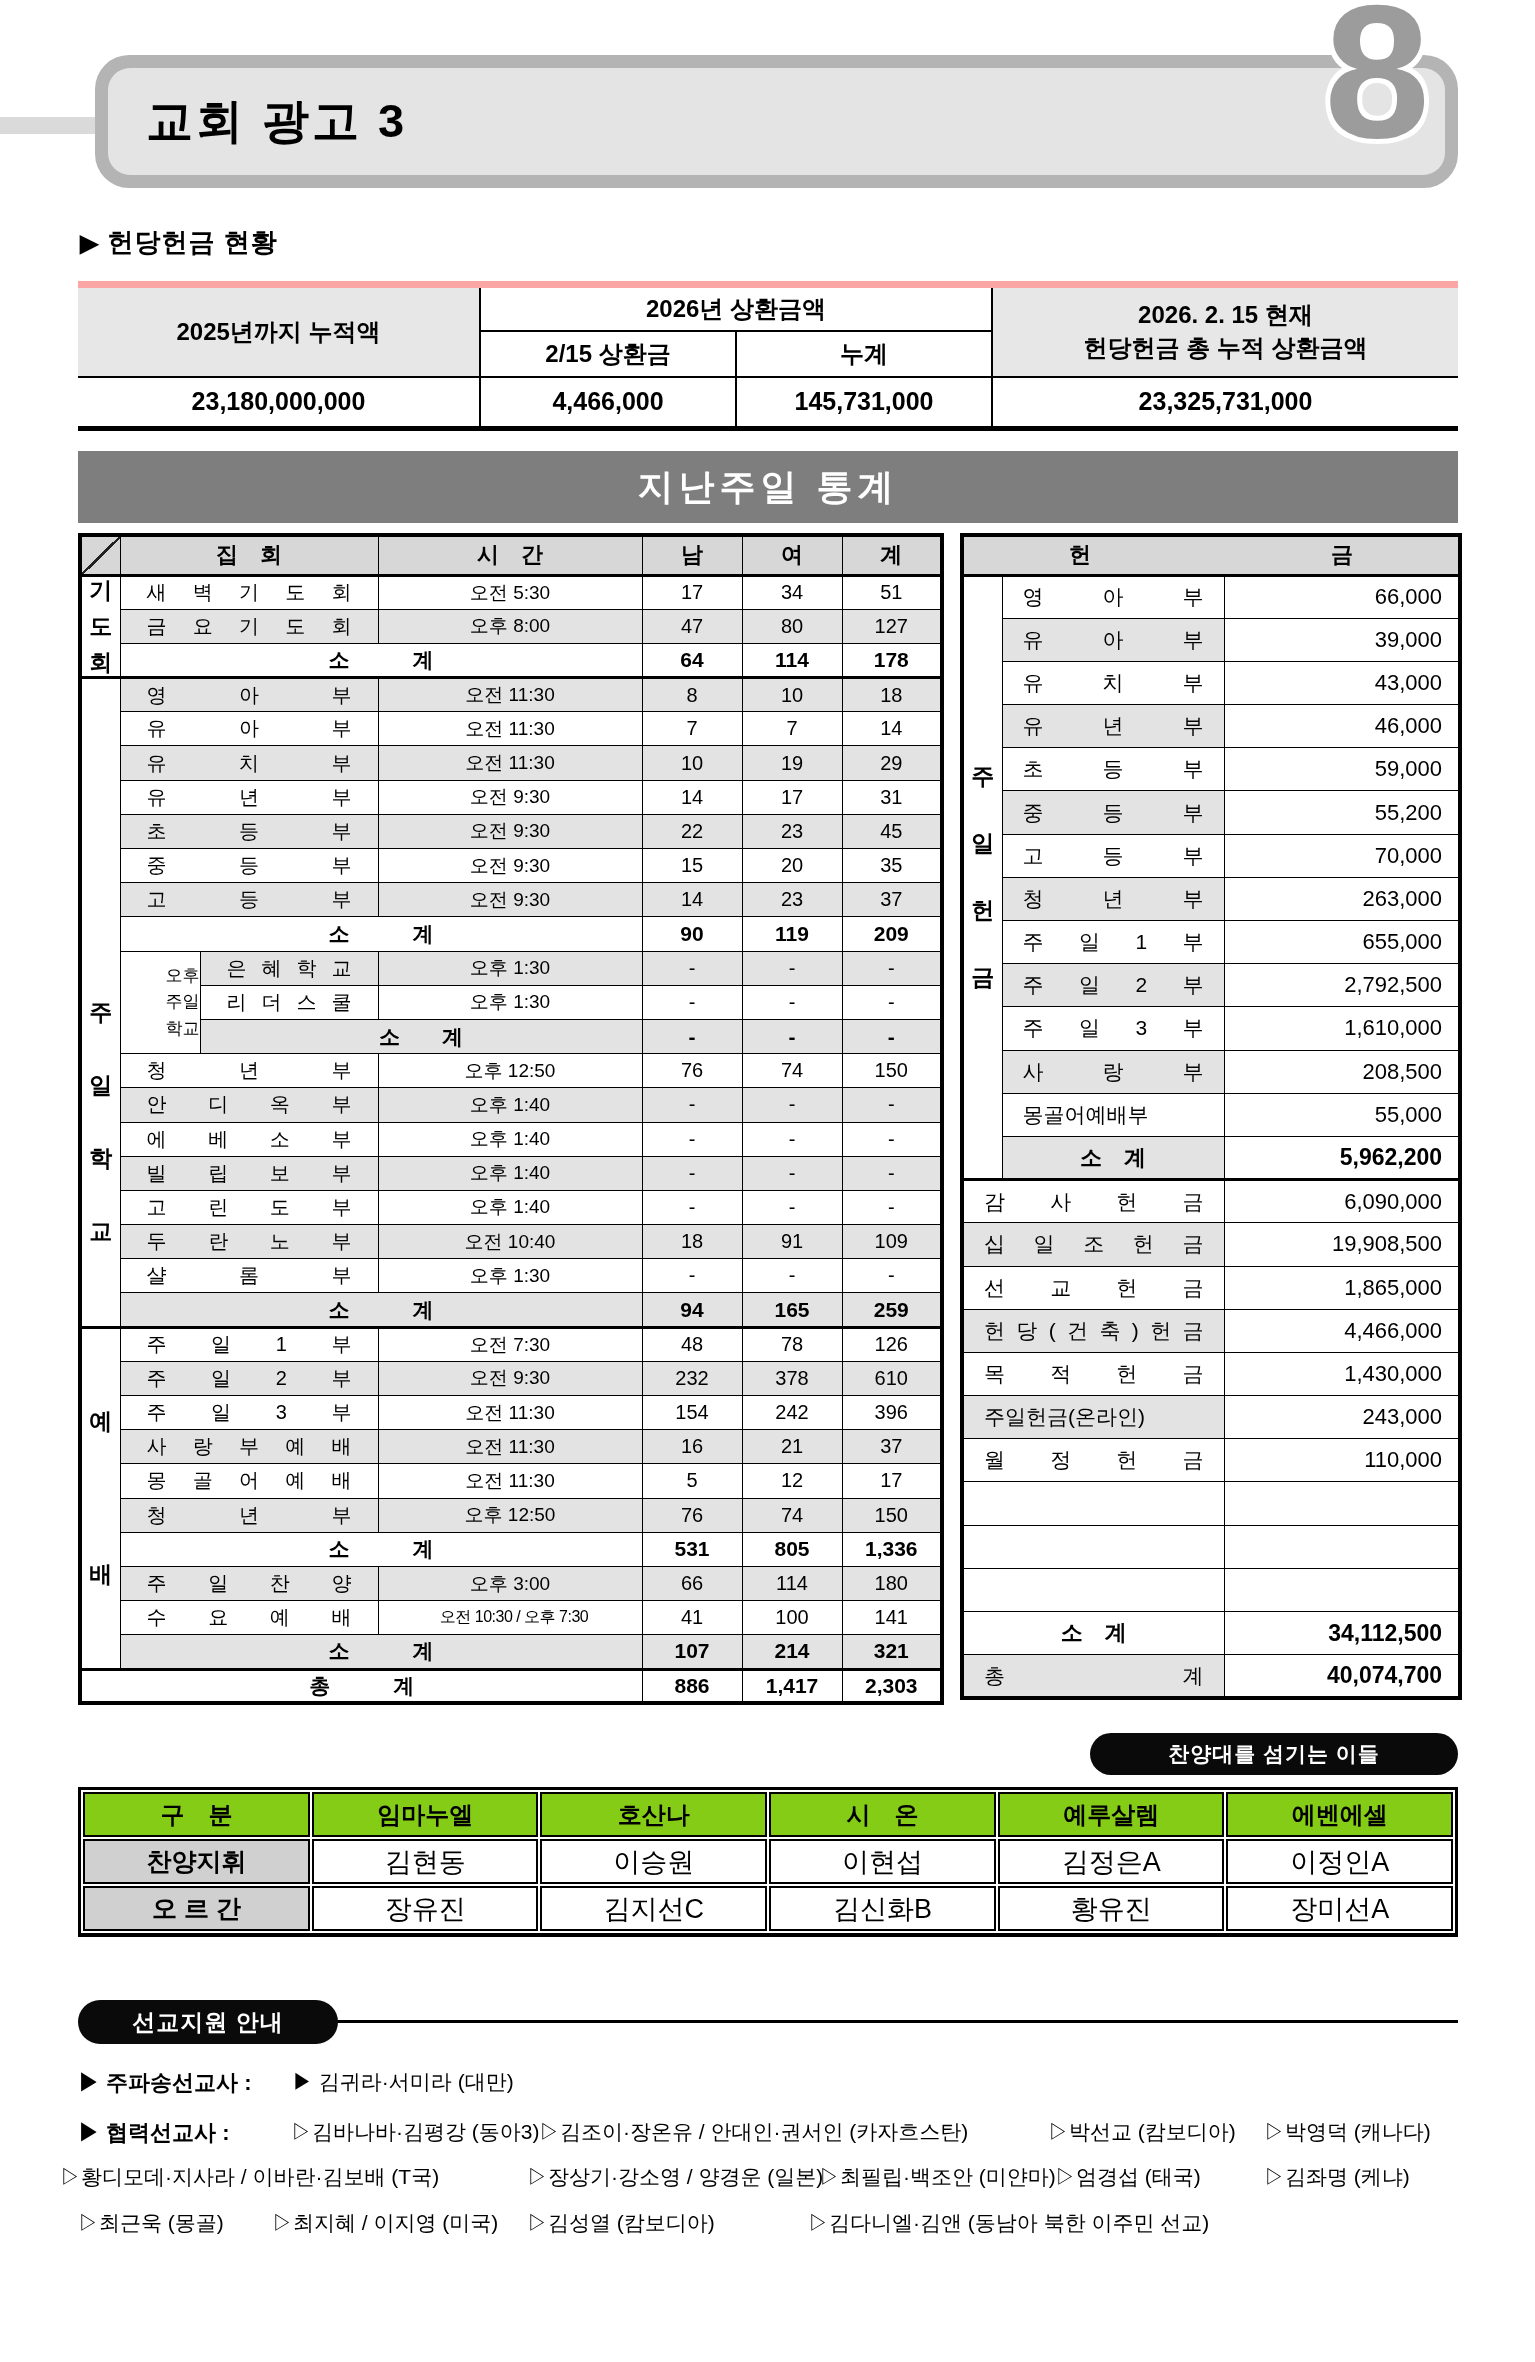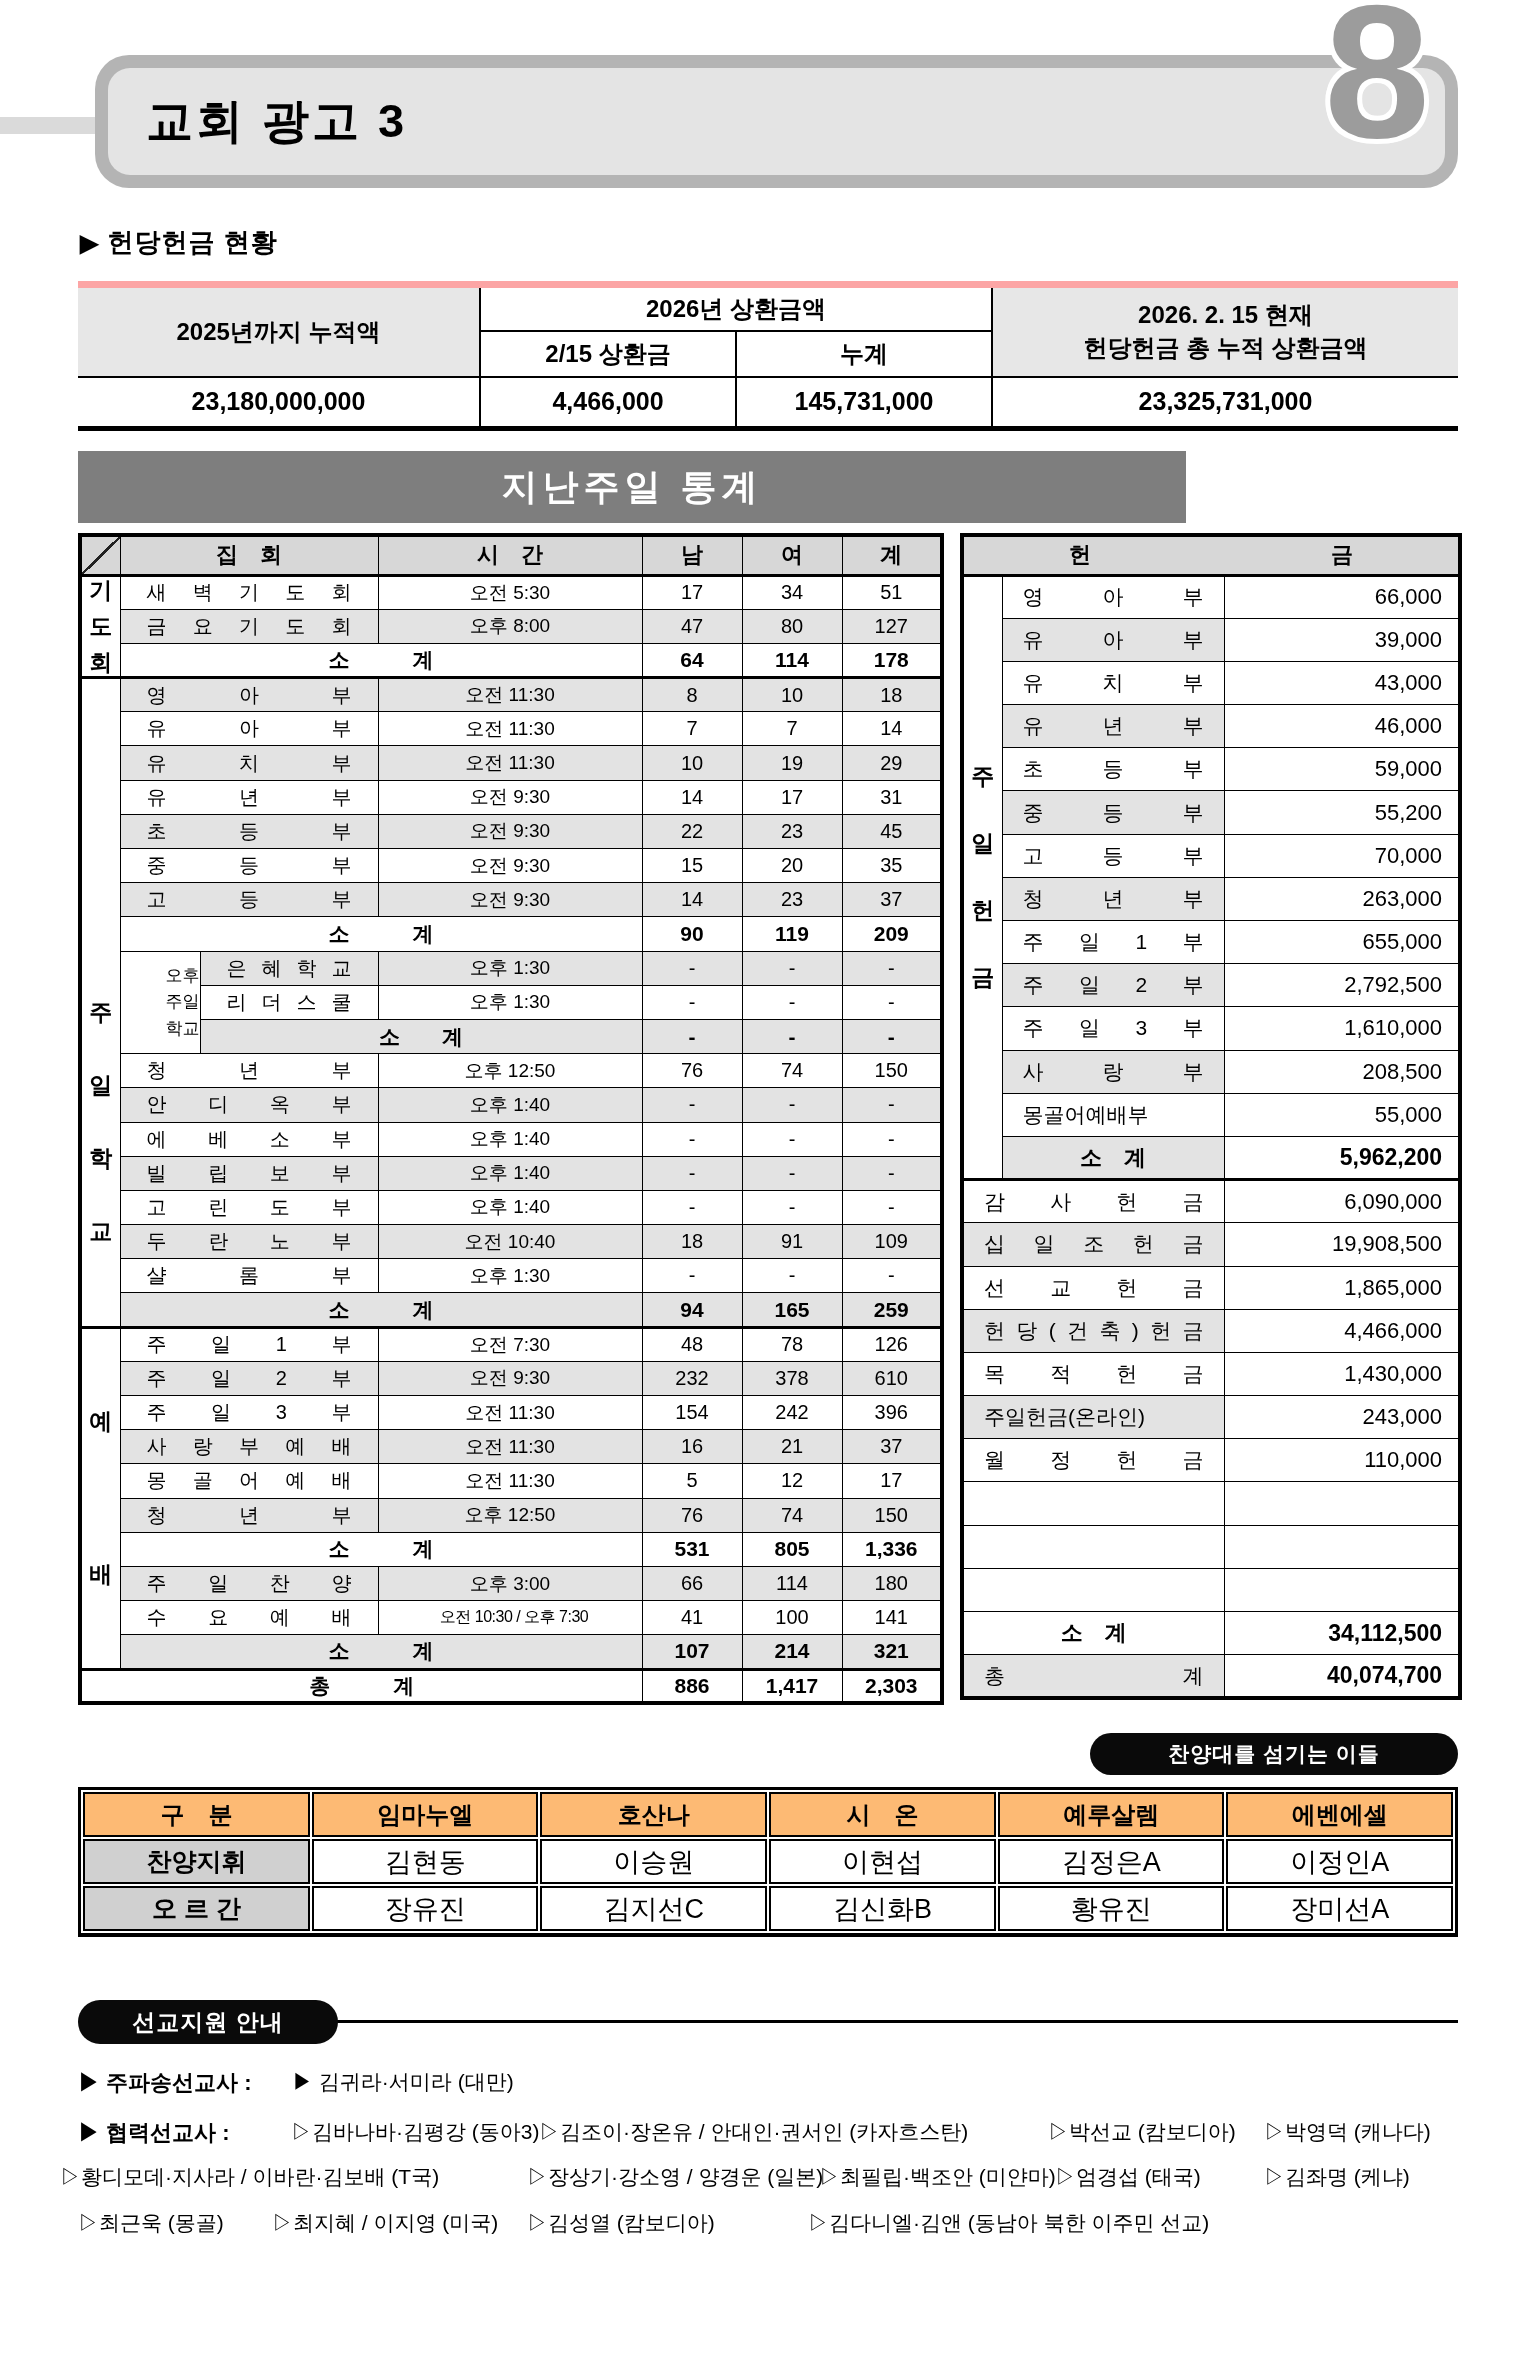--- a/index.html
+++ b/index.html
@@ -26,21 +26,21 @@
   #donation-table td.lastcol{border-right:none;}
   #donation-table .hd{background:#e7e7e7;font-weight:700;font-size:24px;}
   #donation-table .hd.white{background:#fff;}
   #donation-table tr.r1{height:46px;}
   #donation-table tr.r2{height:46px;}
   #donation-table tr.r3{height:52px;}
   #donation-table .val{font-size:25px;font-weight:700;background:#fff;}
   #donation-table .hd div{line-height:1.35;}
 
   
-  .stats-band{position:absolute;left:78px;top:451px;width:1108px;height:72px;background:#7e7e7e;color:#fff;
+  .stats-band{position:absolute;left:78px;top:451px;width:1380px;height:72px;background:#7e7e7e;color:#fff;
     display:flex;align-items:center;justify-content:center;font-size:36px;font-weight:700;letter-spacing:5px;}
 
   
   table.stat{border-collapse:collapse;table-layout:fixed;background:#fff;}
   table.stat th,table.stat td{border:1.5px solid #000;vertical-align:middle;overflow:hidden;}
   table.stat th{background:#d7d7d7;font-weight:700;font-size:22px;text-align:center;}
   tr.shade td{background:#e3e3e3;}
   td.shcell{background:#e3e3e3;}
   td.gcol,td.sgcol{background:#fff !important;}
 
@@ -78,21 +78,21 @@
   #offering-table .oval{font-size:22px;text-align:right;padding-right:16px;}
   #offering-table tr.b .oval{font-weight:700;font-size:23px;}
   #offering-table tr.hb td{border-bottom:3.5px solid #000;}
 
   
   .choir-pill{position:absolute;left:1090px;top:1733px;width:368px;height:42px;background:#0a0a0a;border-radius:21px;
     color:#fff;display:flex;align-items:center;justify-content:center;font-size:21px;font-weight:700;letter-spacing:1px;}
   #choir-table{position:absolute;left:78px;top:1787px;width:1380px;border:3px solid #000;border-bottom-width:4px;}
   #choir-table th,#choir-table td{border:2px solid #000;vertical-align:middle;text-align:center;overflow:hidden;}
   #choir-table tr{height:45px;}
-  #choir-table th{background:#fdba74;font-size:24px;font-weight:700;}
+  #choir-table th{background:#84cc16;font-size:24px;font-weight:700;}
   #choir-table td.rl{background:#d0d0d0;font-size:25px;font-weight:800;}
   #choir-table td.nm{font-size:27px;background:#fff;}
   #choir-table tr.shade td.nm{background:#e6e6e6;}
 
   
   .mission-line{position:absolute;left:200px;top:2020px;width:1258px;height:3px;background:#000;}
   .mission-pill{position:absolute;left:78px;top:2000px;width:260px;height:44px;background:#0a0a0a;border-radius:22px;z-index:2;
     color:#fff;display:flex;align-items:center;justify-content:center;font-size:23px;font-weight:700;letter-spacing:1px;}
   .m-row{position:absolute;left:0;width:1535px;height:30px;}
   #m-row1{top:2068px;} #m-row2{top:2118px;} #m-row3{top:2163px;} #m-row4{top:2209px;}

